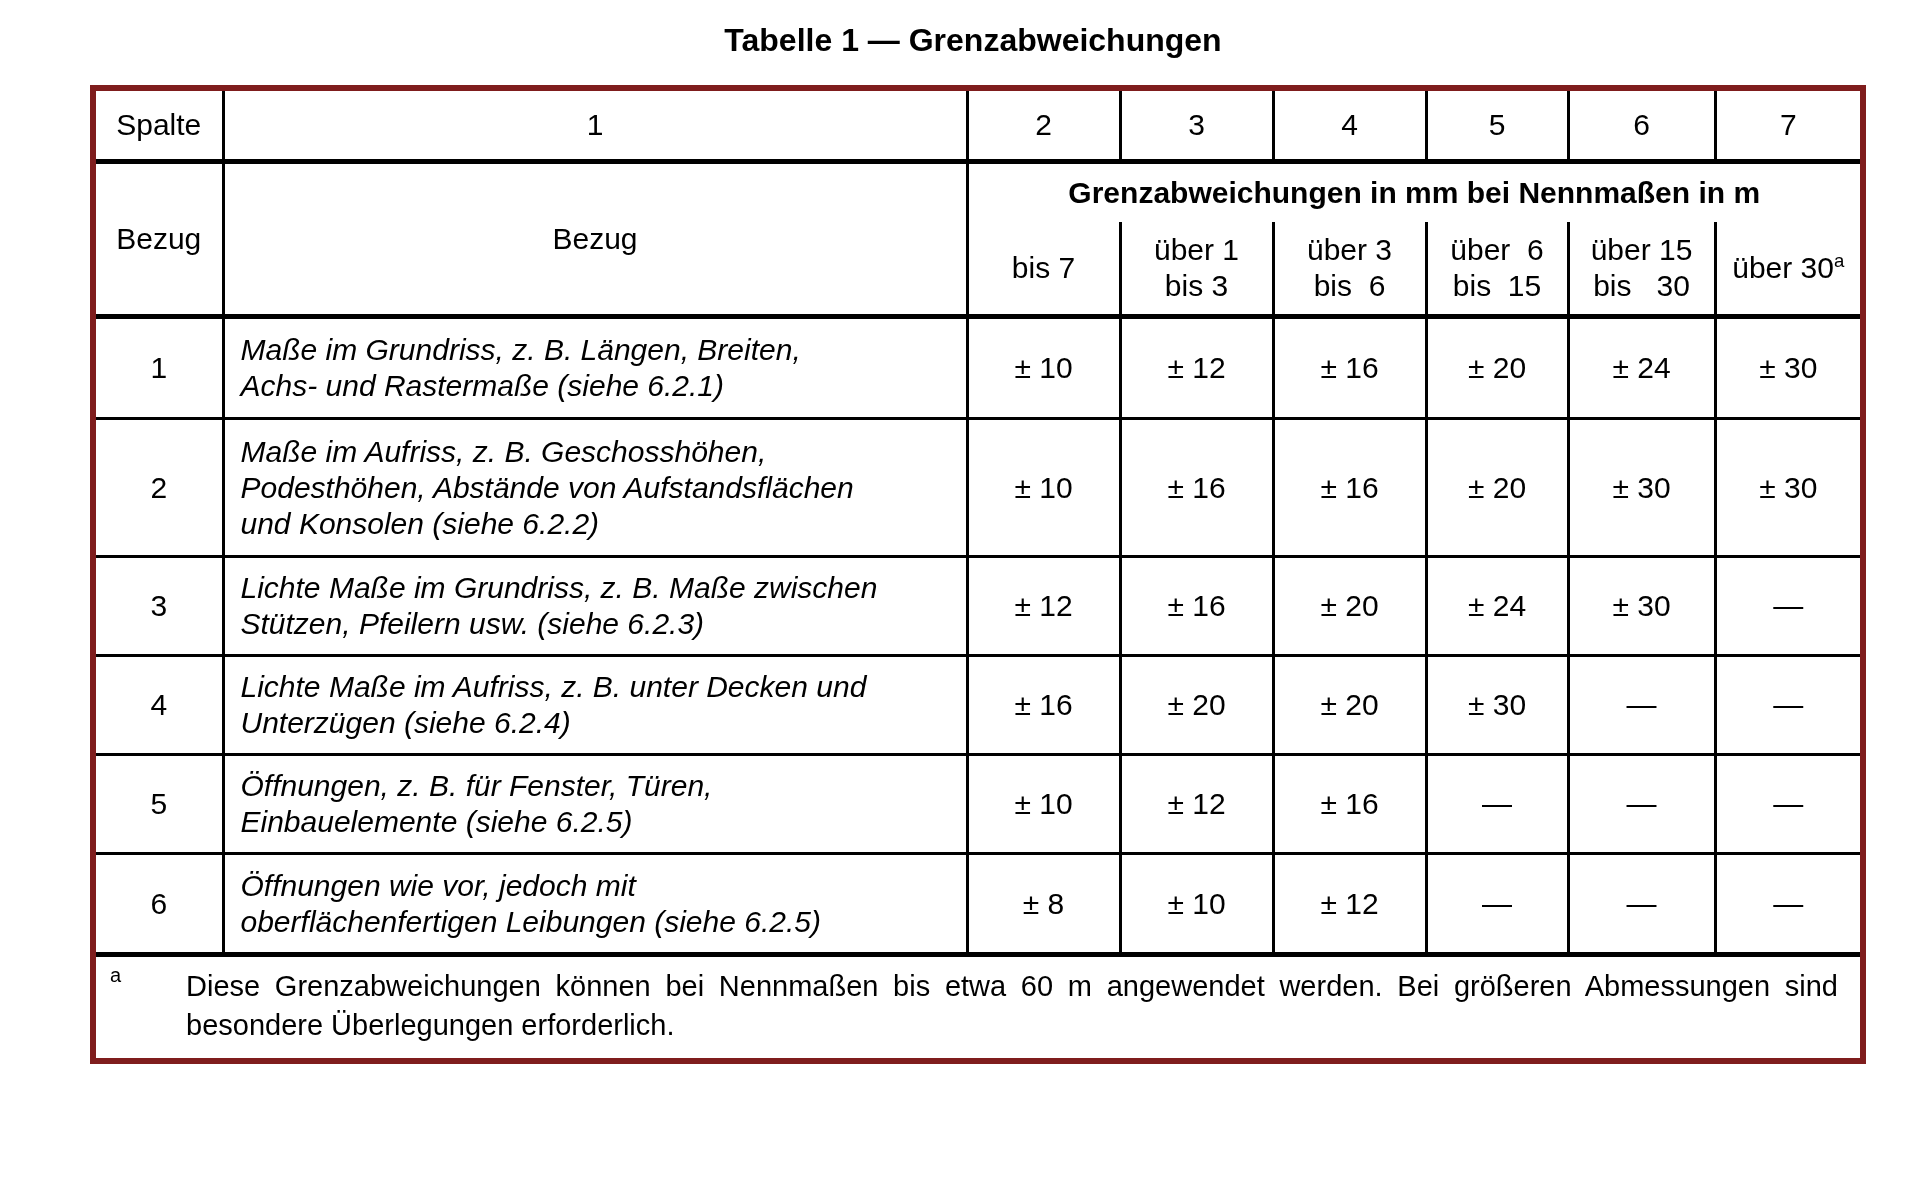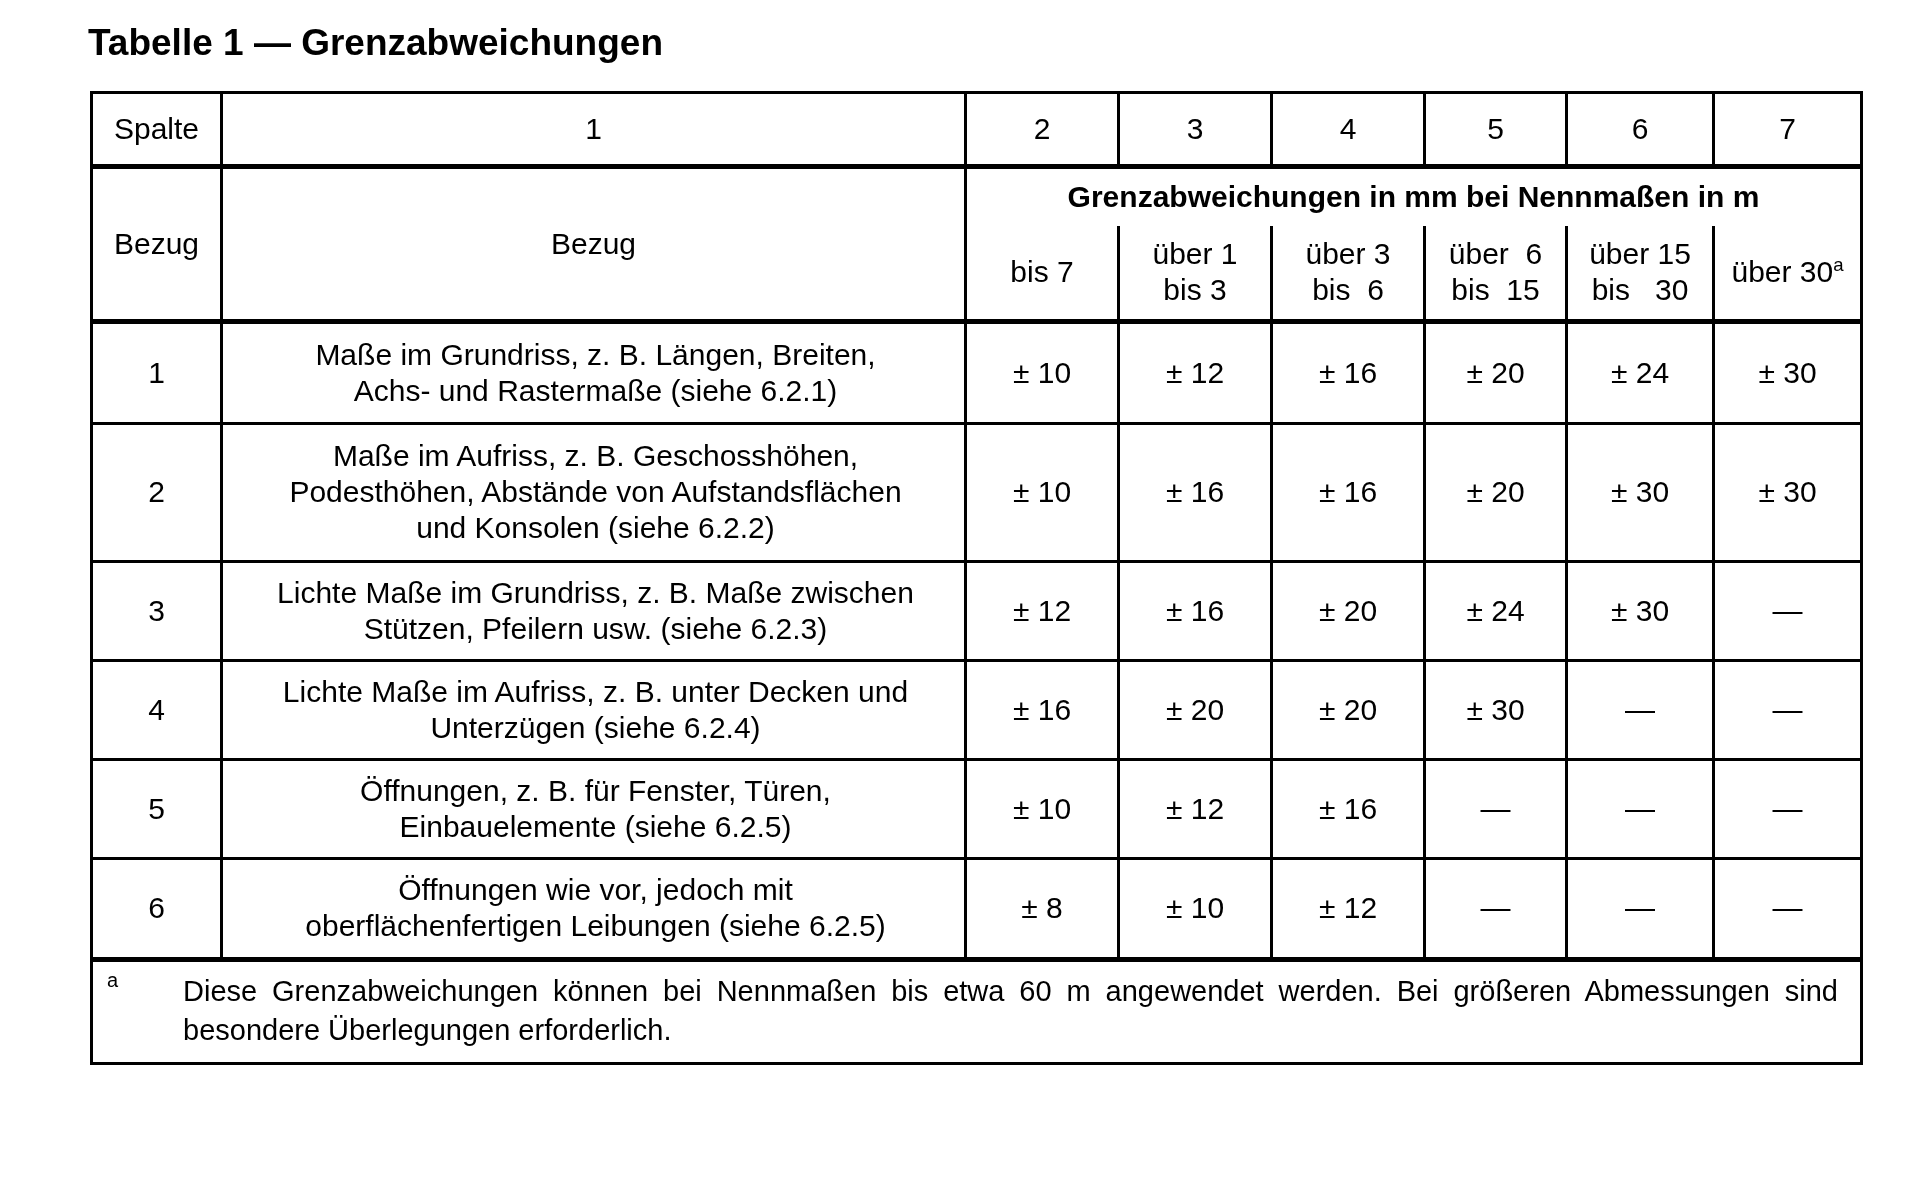--- a/index.html
+++ b/index.html
@@ -12,30 +12,31 @@
   .page {
     width: 1920px;
     height: 1177px;
     background: #ffffff;
     padding-top: 22px;
     overflow: hidden;
   }
   .title {
     width: 1770px;
     margin: 0 0 26px 88px;
-    font-size: 37px;
+    text-align: center;
+    font-size: 32px;
     font-weight: bold;
     line-height: 1.15;
   }
   table.grenz {
     border-collapse: collapse;
     table-layout: fixed;
     width: 1770px;
     margin-left: 90px;
-    border: 2px solid #7f1d1d;
+    border: 6px solid #7f1d1d;
     font-size: 30px;
     line-height: 1.2;
   }
   col.c0 { width: 130px; }
   col.c1 { width: 744px; }
   col.c2 { width: 153px; }
   col.c3 { width: 153px; }
   col.c4 { width: 153px; }
   col.c5 { width: 142px; }
   col.c6 { width: 147px; }
@@ -71,23 +72,24 @@
 
   td.range-cell {
     white-space: pre-line;
   }
   td.range-cell sup {
     font-size: 0.62em;
     vertical-align: super;
     line-height: 0;
   }
   td.bezug-cell {
-    text-align: center;
+    text-align: left;
     padding: 6px 12px 6px 16px;
     white-space: pre-line;
+    font-style: italic;
   }
   td.fn-cell {
     text-align: left;
     vertical-align: middle;
     padding: 10px 22px 12px 12px;
   }
   .fn-wrap {
     position: relative;
     padding-left: 46px;
     font-size: 29px;

